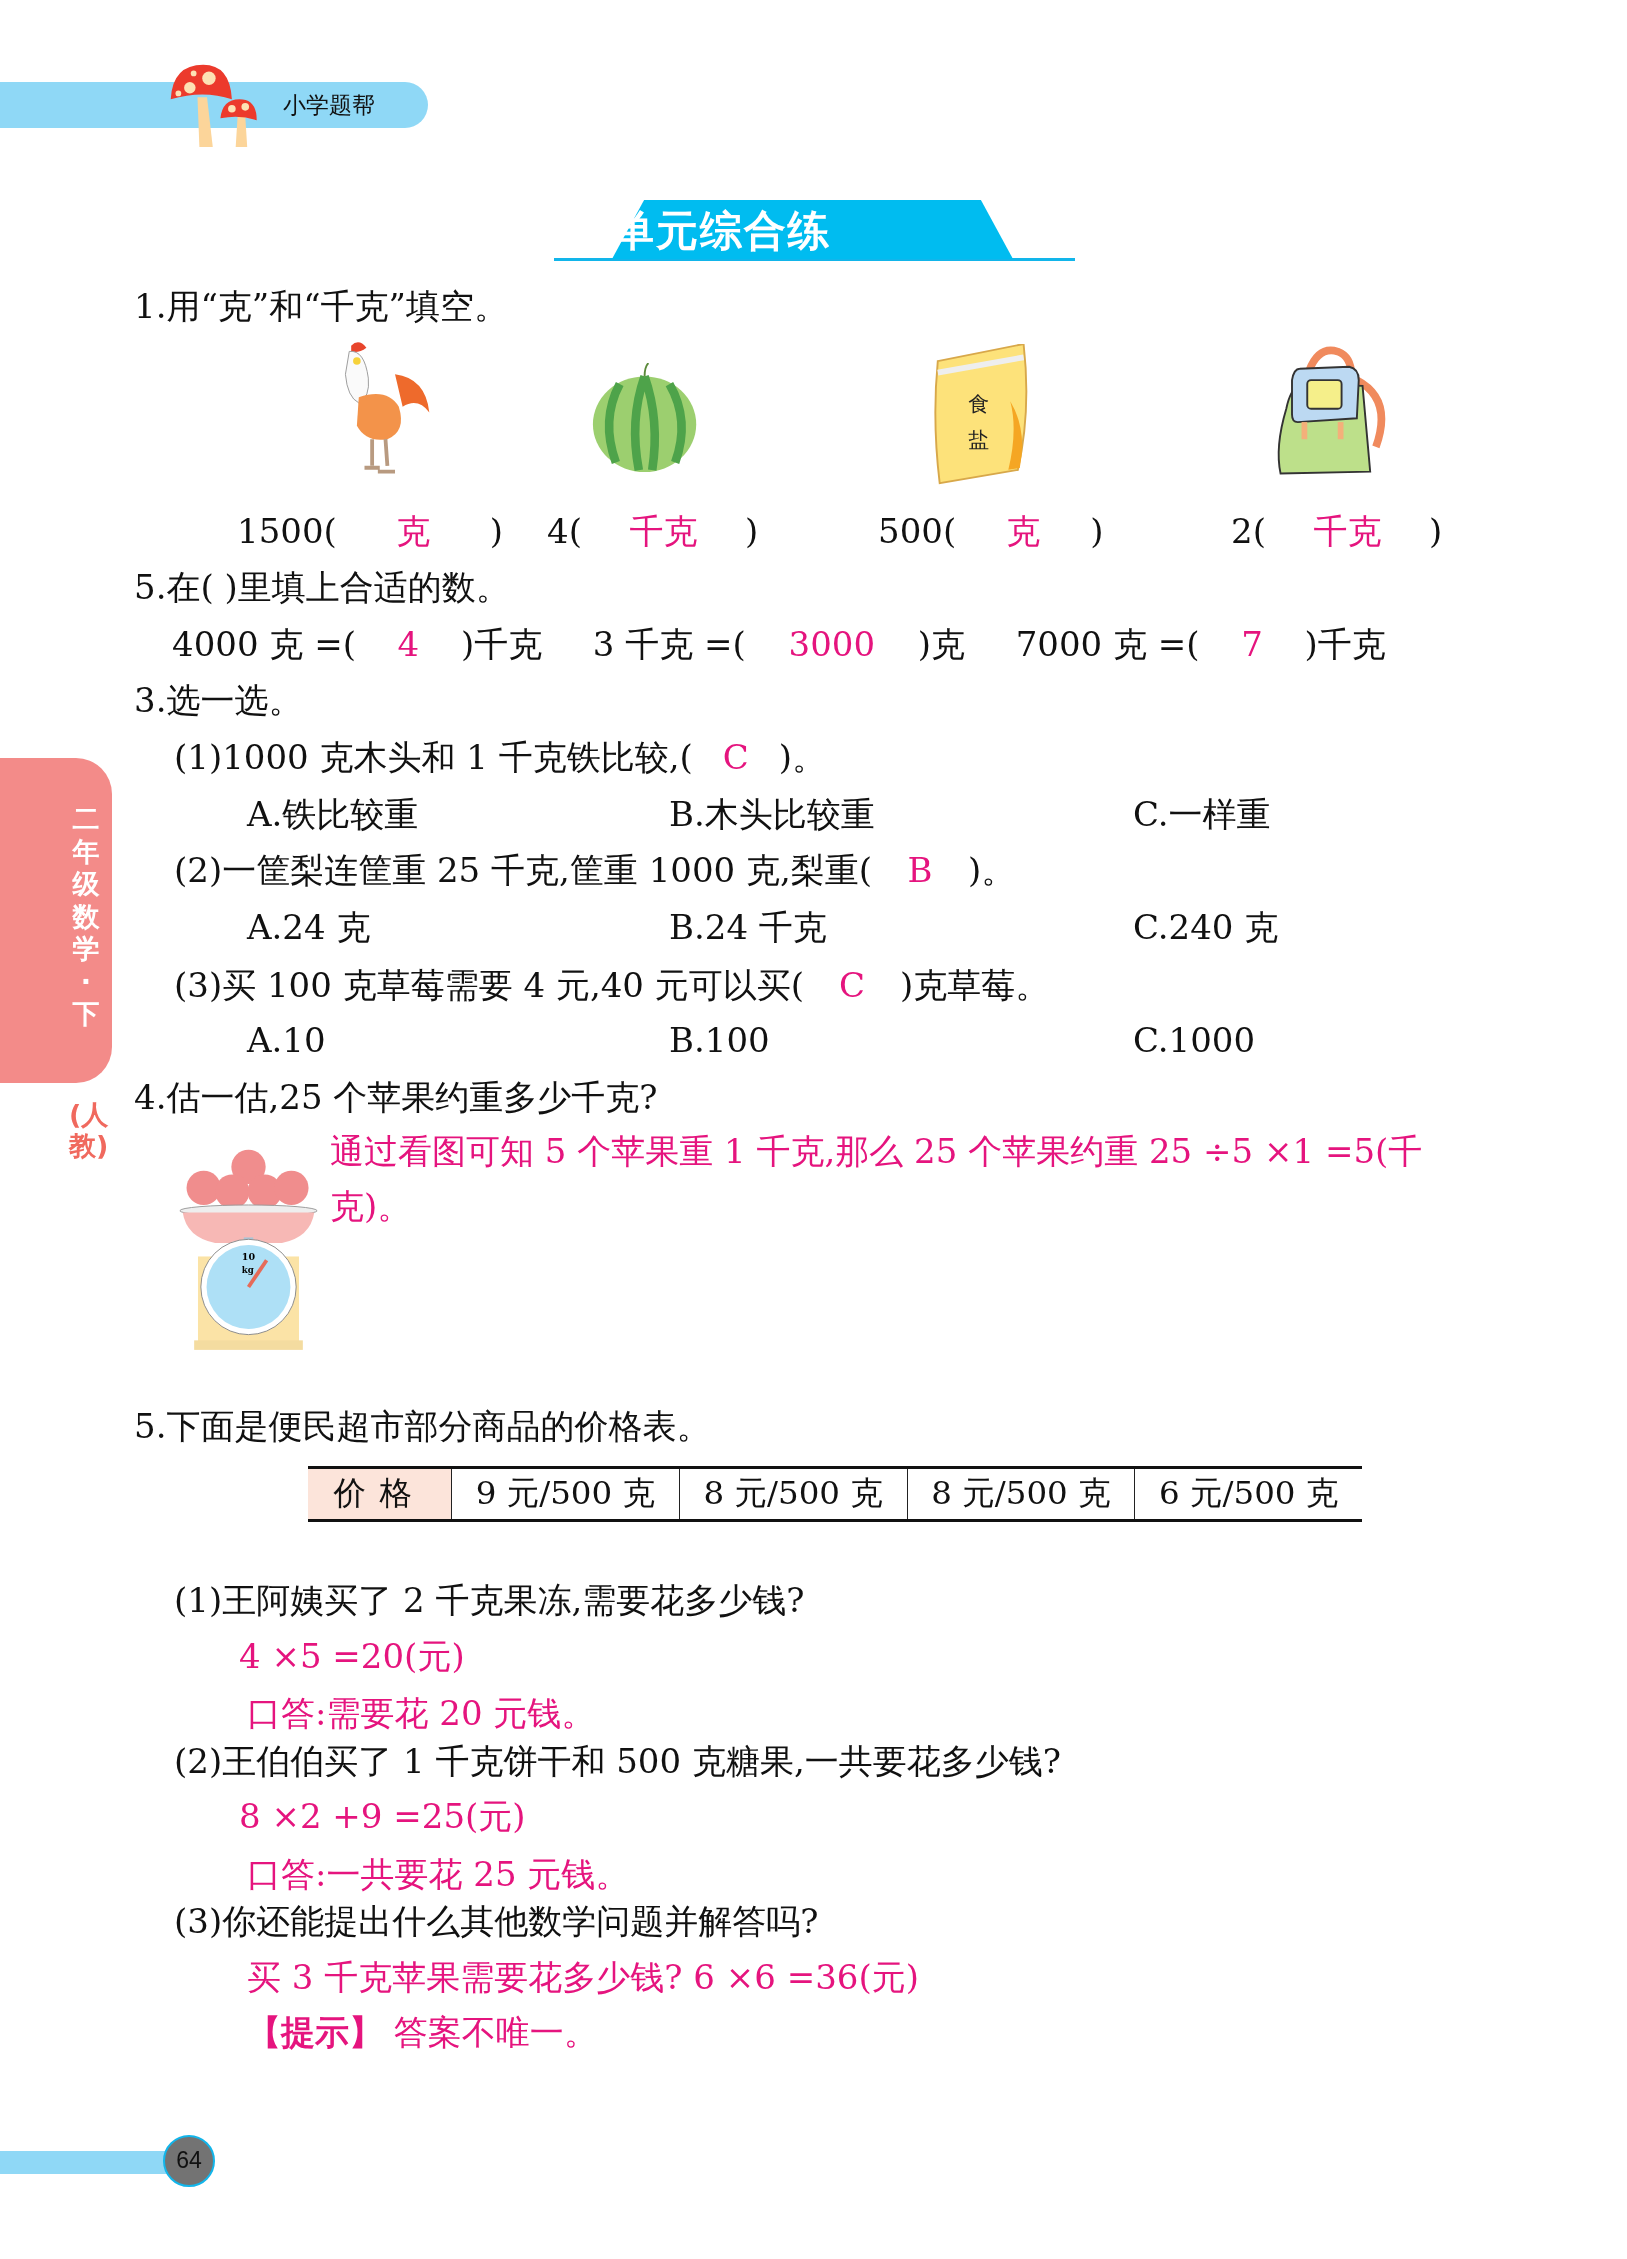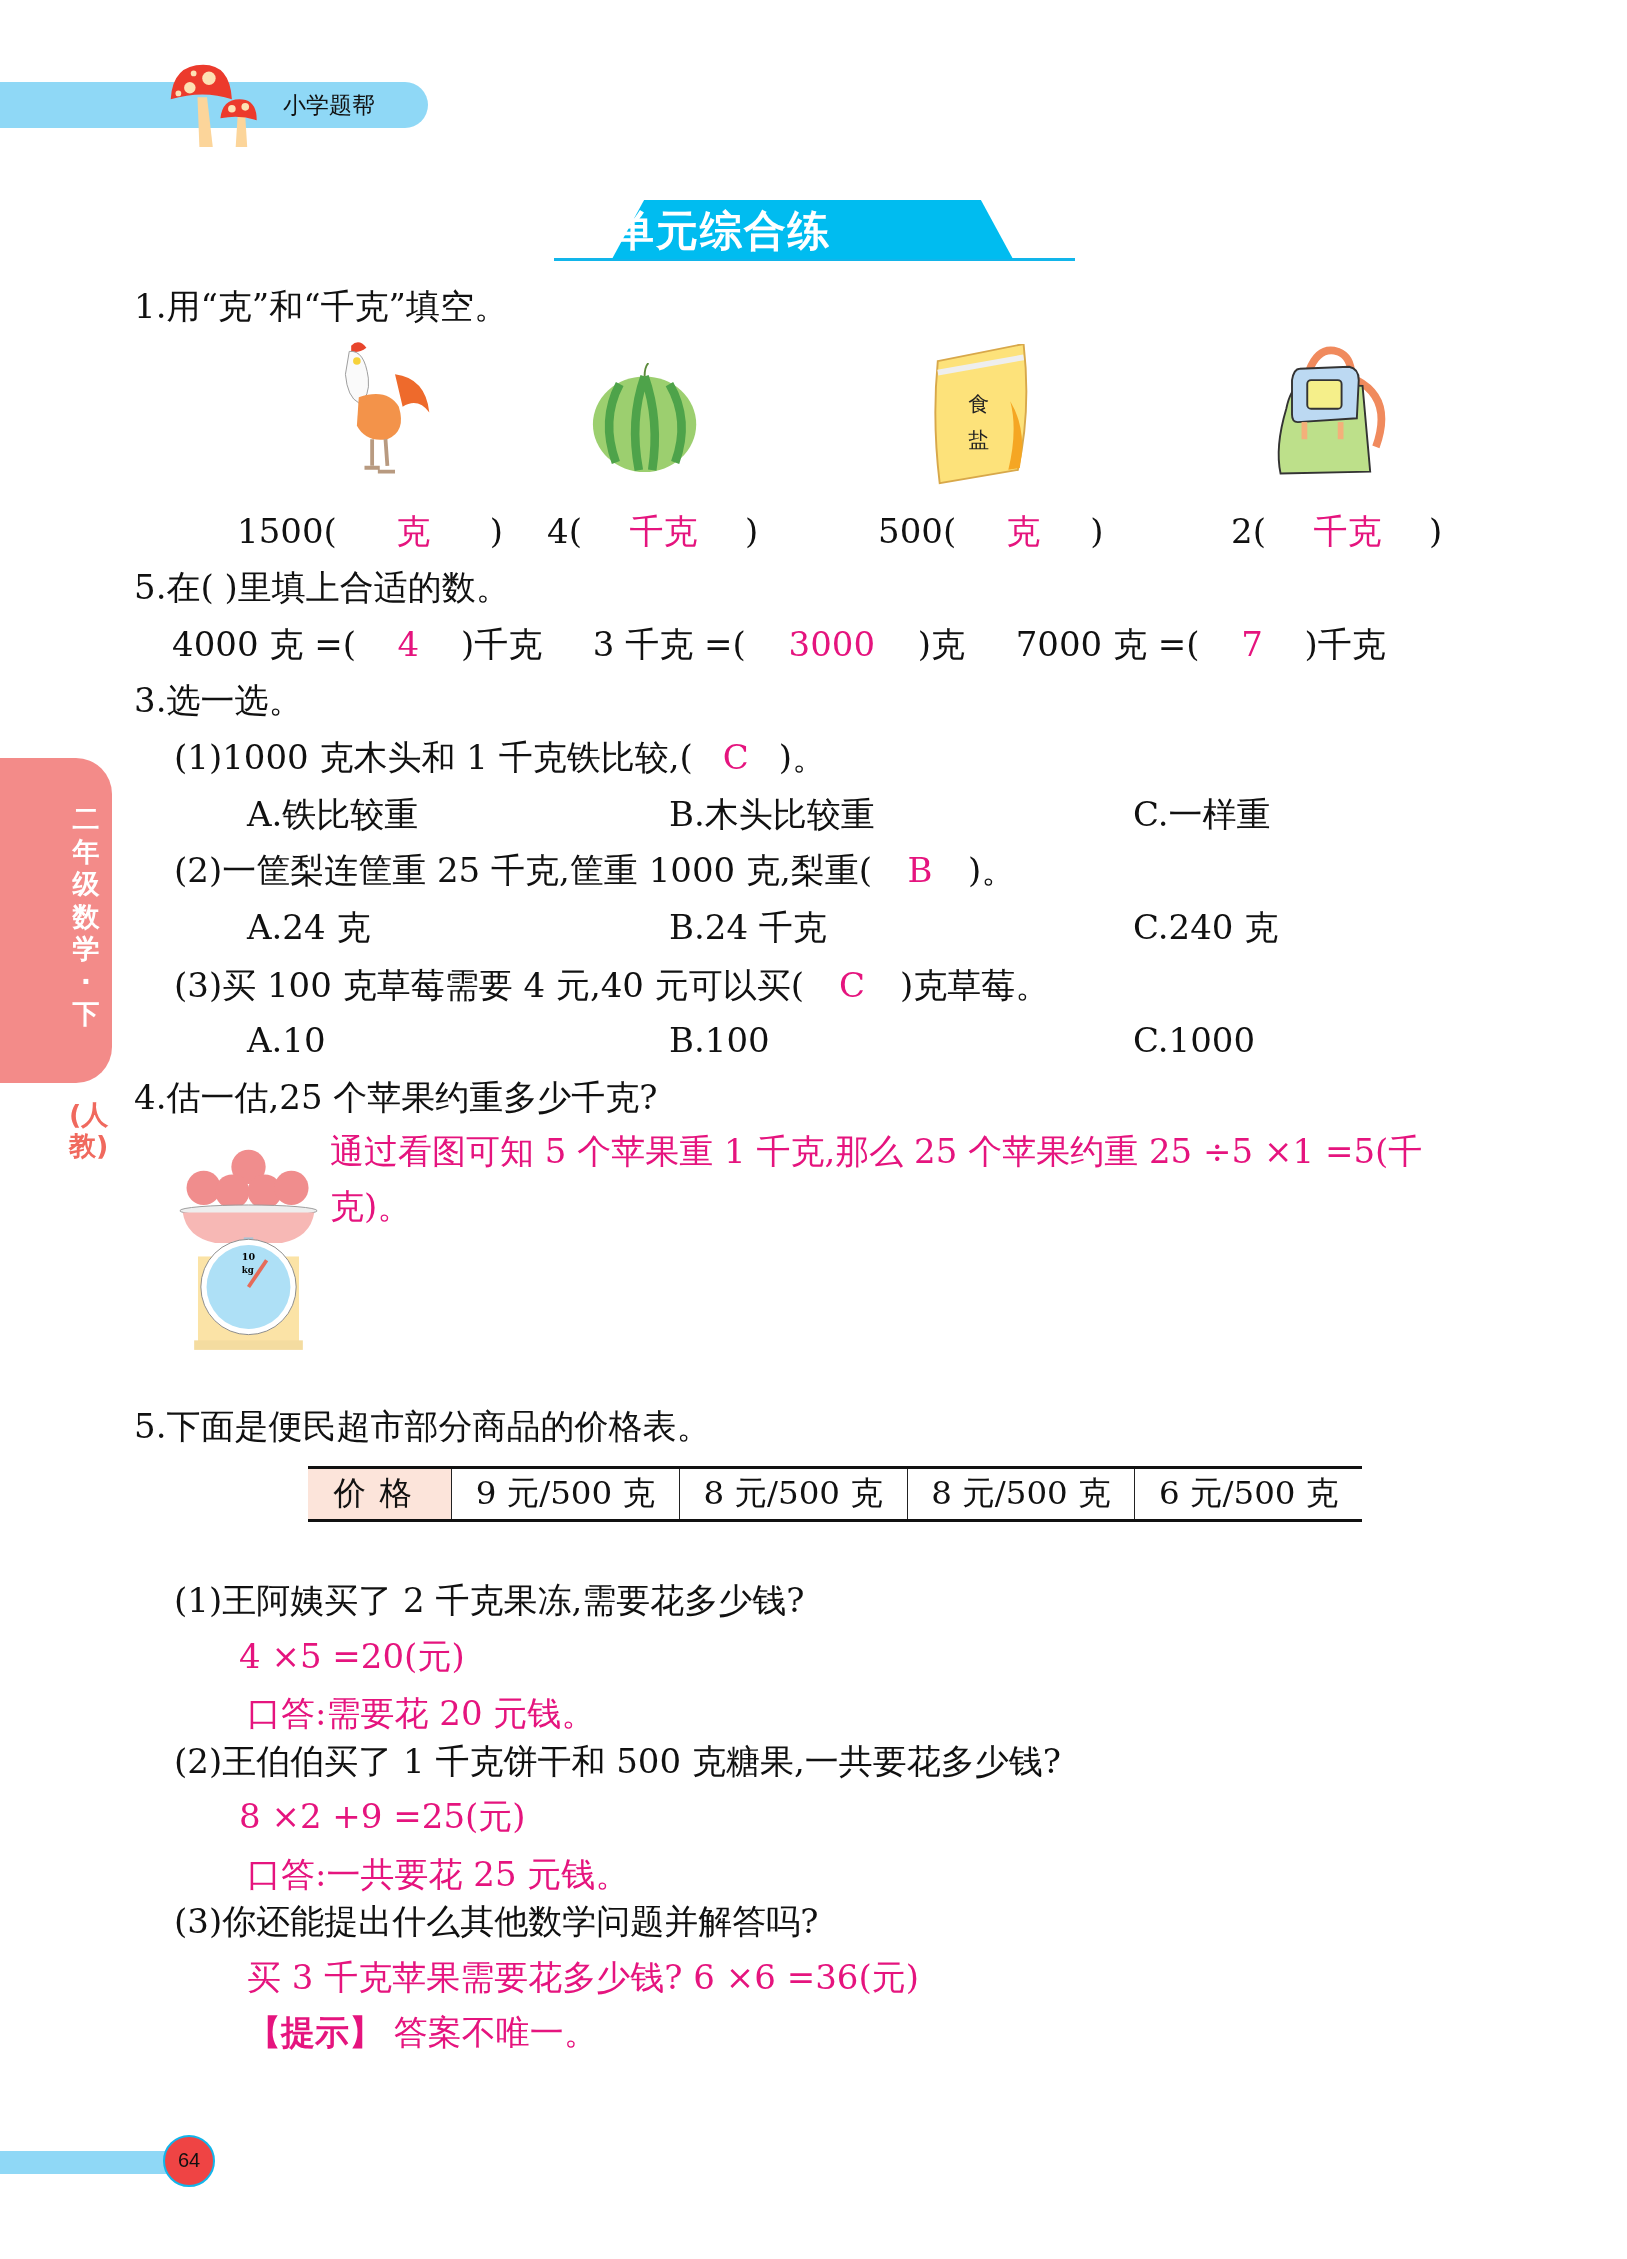--- a/index.html
+++ b/index.html
@@ -29,22 +29,22 @@
 
   
   table.price { position:absolute; left:308px; top:1466px; width:1054px; border-collapse:collapse;
                 font-size:32.5px; border-top:3.8px solid #111; border-bottom:3.8px solid #111; }
   table.price td { border-left:1.9px solid #222; height:50px; text-align:center; padding:0; white-space:nowrap; }
   table.price tr:first-child td { border-bottom:1.9px solid #222; }
   table.price td.hd { background:#fce4da; border-left:none; width:143px; letter-spacing:13.4px; }
 
   
   .ftr-bar { left:0; top:2151px; width:172px; height:23px; background:#8fd8f6; }
-  .pg-circle { left:163px; top:2135px; width:52px; height:52px; border:2.9px solid #12b5ea; border-radius:50%; background:#ef4444;
-               box-sizing:border-box; text-align:center; font-family:"Liberation Sans",sans-serif; font-size:20px; line-height:46px; color:#111; }
+  .pg-circle { left:163px; top:2135px; width:52px; height:52px; border:2.9px solid #12b5ea; border-radius:50%; background:#737373;
+               box-sizing:border-box; text-align:center; font-family:"Liberation Sans",sans-serif; font-size:23px; line-height:46px; color:#111; }
 </style>
 </head>
 <body>
 
 <div class="abs hdr-bar"></div>
 <svg class="abs" style="left:161px;top:61px" width="115" height="86" viewBox="0 0 120 90">
   <path d="M38 38 L48 38 L54 90 L40 90 Z" fill="#fcd59a"></path>
   <path d="M10 40 Q12 4 44 4 Q72 4 74 40 Q44 30 10 40 Z" fill="#ec3a2c"></path>
   <circle cx="30" cy="28" r="6" fill="#fde1b4"></circle>
     <circle cx="50" cy="18" r="7" fill="#fde1b4"></circle>

